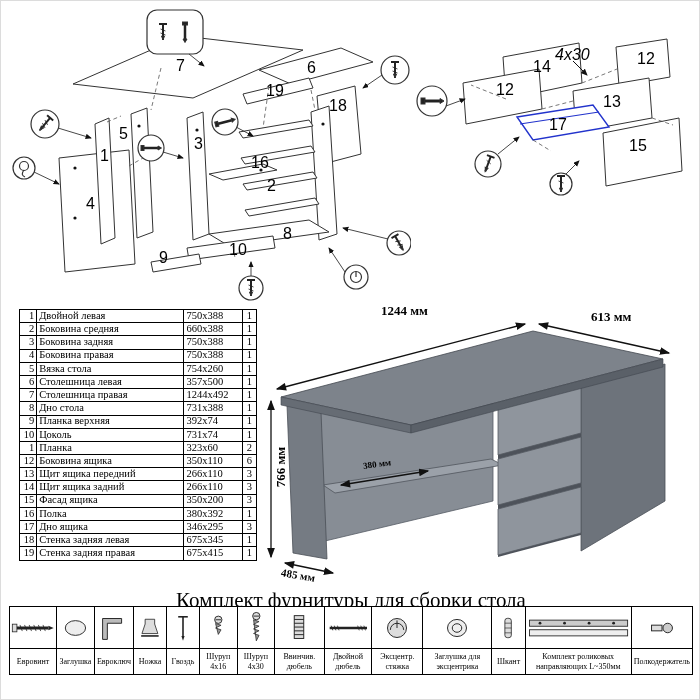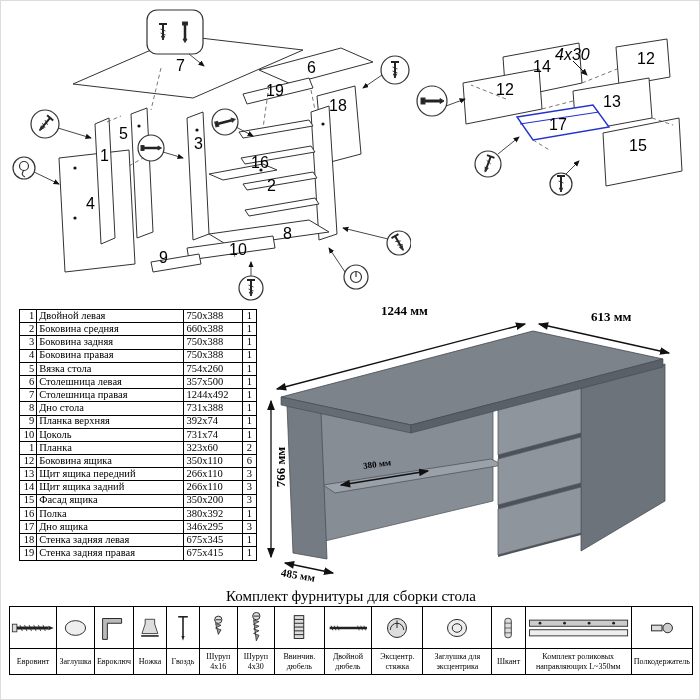--- a/index.html
+++ b/index.html
@@ -10,21 +10,21 @@
   .dlabel{position:absolute;font-size:16px;color:#000;line-height:1;font-family:Liberation Sans, sans-serif}
   .dim{position:absolute;font-weight:bold;color:#000;font-family:"Liberation Serif",serif;white-space:nowrap}
   
   table.parts{position:absolute;left:18px;top:308px;border-collapse:collapse;width:238px;background:#fff}
   table.parts td{border:1px solid #000;font-size:10.5px;height:13.2px;padding:0 2px;line-height:1;white-space:nowrap;font-family:"Liberation Serif",serif}
   td.c-num{width:17px;text-align:right}
   td.c-name{width:146px;text-align:left}
   td.c-size{width:58px;text-align:left}
   td.c-qty{width:14px;text-align:center}
   
-  .hw-title{position:absolute;left:0;top:587px;width:700px;text-align:center;font-size:15px;color:#000}
+  .hw-title{position:absolute;left:0;top:587px;width:700px;text-align:center;font-size:21px;color:#000}
   table.hw{position:absolute;left:8px;top:605px;width:684px;border-collapse:collapse;background:#fff}
   table.hw td{border:1px solid #000;text-align:center;vertical-align:middle}
   td.hw-icon{height:42px}
   td.hw-icon svg{height:38px;max-width:100%;display:block;margin:0 auto}
   td.hw-label{font-size:8px;line-height:1.15;height:26px;padding:1px 2px;font-family:"Liberation Serif",serif}
   td.hw-qty{font-size:11px;height:16px;font-family:"Liberation Serif",serif}
 </style>
 </head>
 <body>
 

